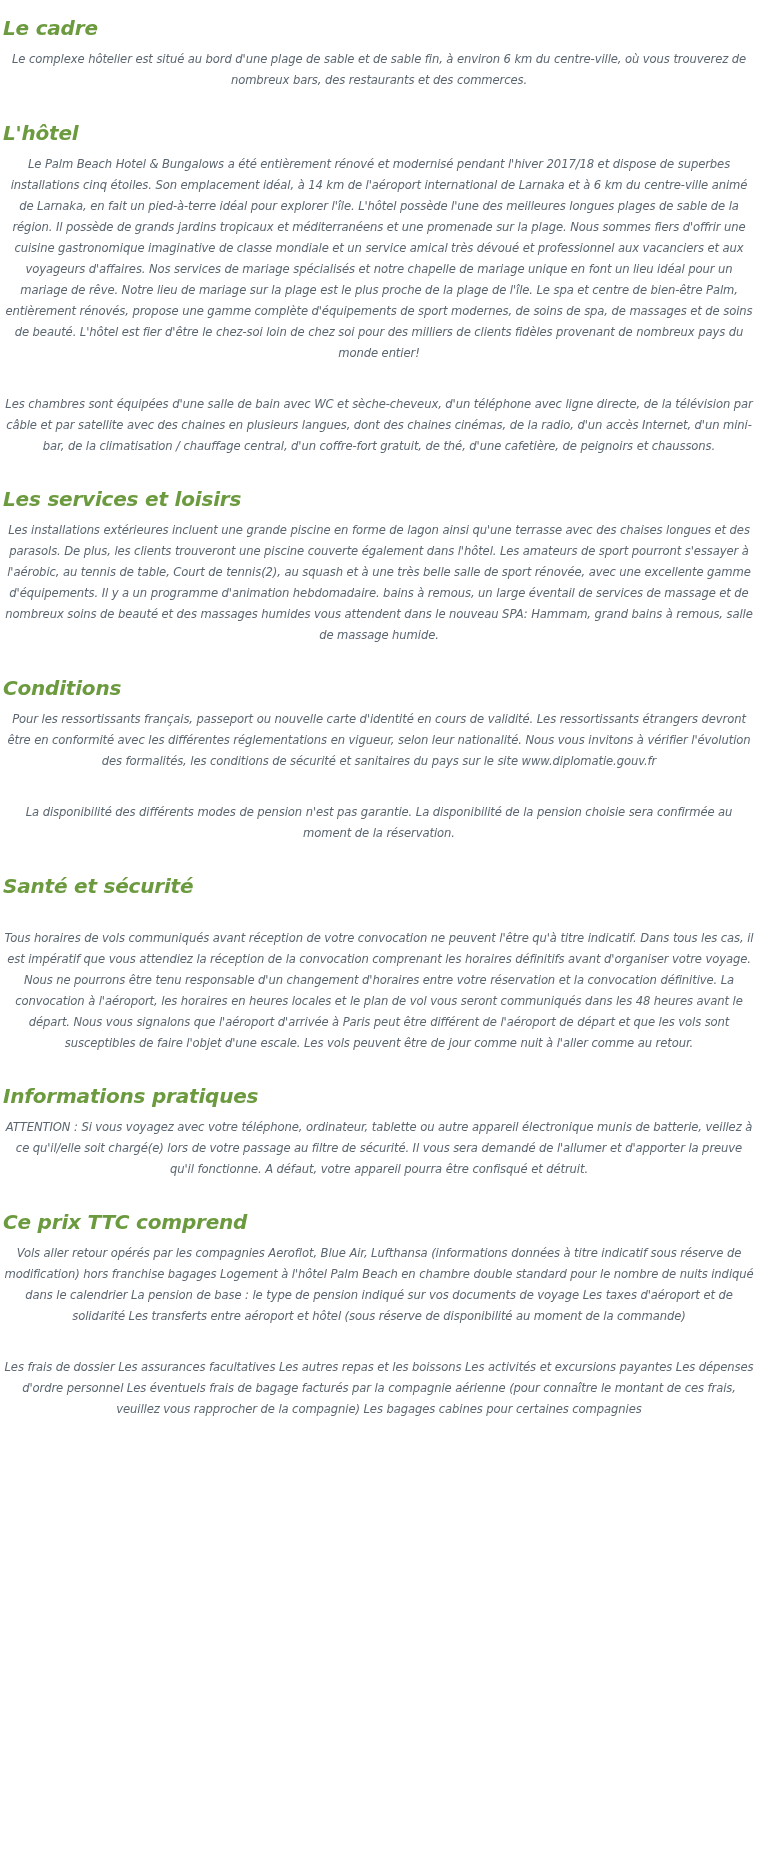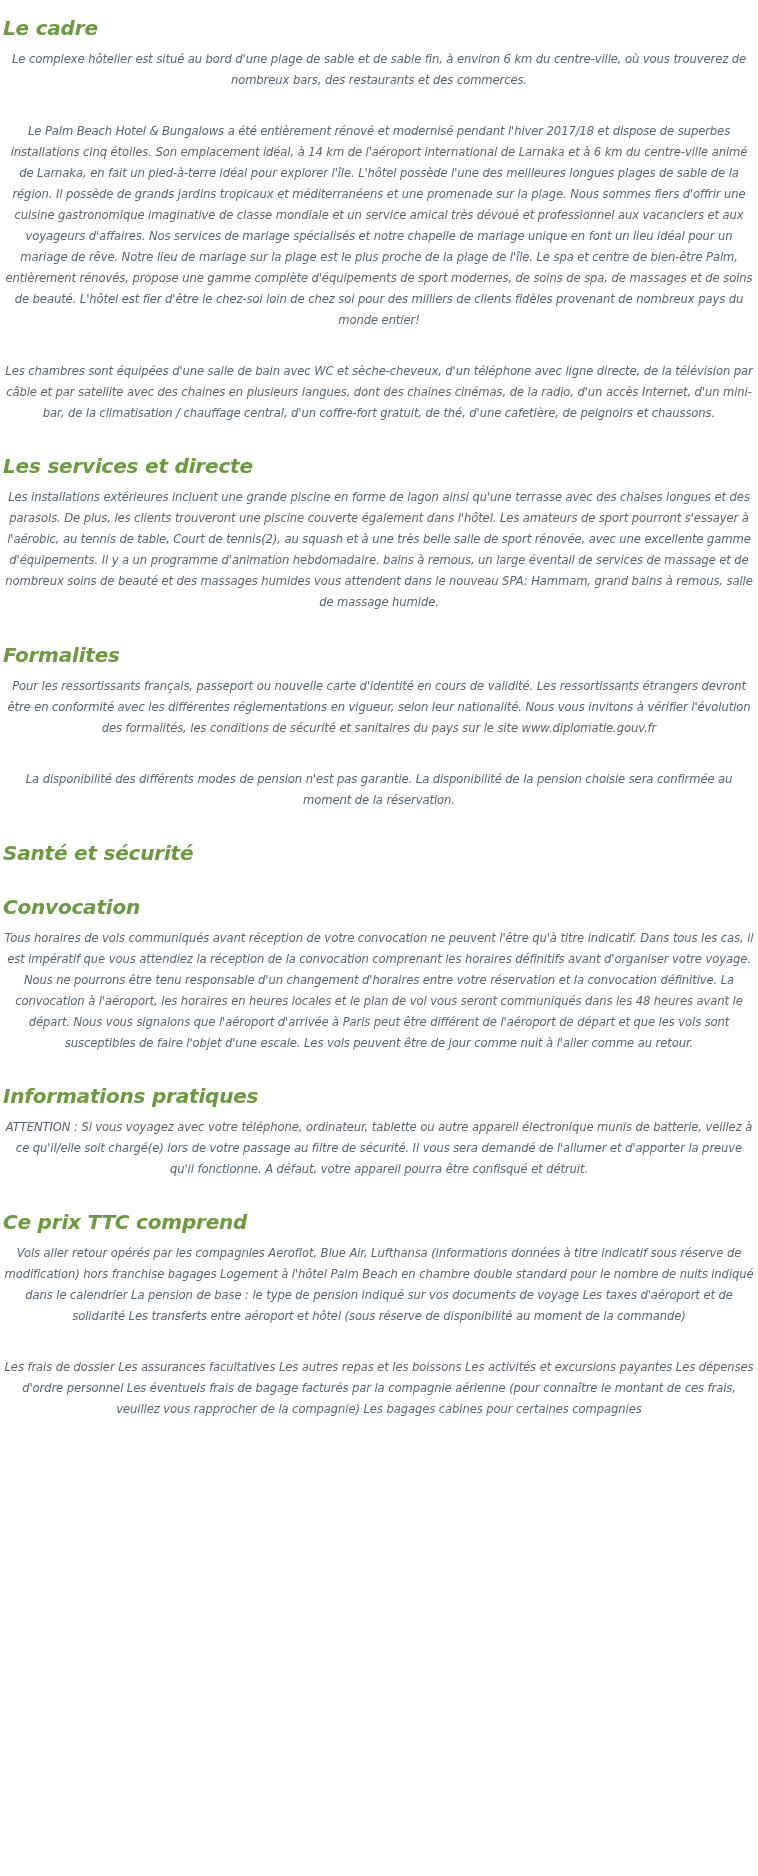--- a/index.html
+++ b/index.html
@@ -51,47 +51,47 @@
 <body>
 
 <div class="page">
 
   <div class="section first-section">
     <h2 class="heading">Le cadre</h2>
     <p class="body-text">Le complexe hôtelier est situé au bord d'une plage de sable et de sable fin, à environ 6 km du centre-ville, où vous trouverez de nombreux bars, des restaurants et des commerces.</p>
   </div>
 
   <div class="section">
+    <h2 class="heading">L'hôtel</h2>
     <p class="body-text">Le Palm Beach Hotel &amp; Bungalows a été entièrement rénové et modernisé pendant l'hiver 2017/18 et dispose de superbes installations cinq étoiles. Son emplacement idéal, à 14 km de l'aéroport international de Larnaka et à 6 km du centre-ville animé de Larnaka, en fait un pied-à-terre idéal pour explorer l'île. L'hôtel possède l'une des meilleures longues plages de sable de la région. Il possède de grands jardins tropicaux et méditerranéens et une promenade sur la plage. Nous sommes fiers d'offrir une cuisine gastronomique imaginative de classe mondiale et un service amical très dévoué et professionnel aux vacanciers et aux voyageurs d'affaires. Nos services de mariage spécialisés et notre chapelle de mariage unique en font un lieu idéal pour un mariage de rêve. Notre lieu de mariage sur la plage est le plus proche de la plage de l'île. Le spa et centre de bien-être Palm, entièrement rénovés, propose une gamme complète d'équipements de sport modernes, de soins de spa, de massages et de soins de beauté. L'hôtel est fier d'être le chez-soi loin de chez soi pour des milliers de clients fidèles provenant de nombreux pays du monde entier!</p>
   </div>
 
   <div class="section">
     <p class="body-text">Les chambres sont équipées d'une salle de bain avec WC et sèche-cheveux, d'un téléphone avec ligne directe, de la télévision par câble et par satellite avec des chaines en plusieurs langues, dont des chaines cinémas, de la radio, d'un accès Internet, d'un mini-bar, de la climatisation / chauffage central, d'un coffre-fort gratuit, de thé, d'une cafetière, de peignoirs et chaussons.</p>
   </div>
 
   <div class="section">
-    <h2 class="heading">Les services et directe</h2>
+    <h2 class="heading">Les services et loisirs</h2>
     <p class="body-text">Les installations extérieures incluent une grande piscine en forme de lagon ainsi qu'une terrasse avec des chaises longues et des parasols. De plus, les clients trouveront une piscine couverte également dans l'hôtel. Les amateurs de sport pourront s'essayer à l'aérobic, au tennis de table, Court de tennis(2), au squash et à une très belle salle de sport rénovée, avec une excellente gamme d'équipements. Il y a un programme d'animation hebdomadaire. bains à remous, un large éventail de services de massage et de nombreux soins de beauté et des massages humides vous attendent dans le nouveau SPA: Hammam, grand bains à remous, salle de massage humide.</p>
   </div>
 
   <div class="section">
-    <h2 class="heading">Formalites</h2>
+    <h2 class="heading">Conditions</h2>
     <p class="body-text">Pour les ressortissants français, passeport ou nouvelle carte d'identité en cours de validité. Les ressortissants étrangers devront être en conformité avec les différentes réglementations en vigueur, selon leur nationalité. Nous vous invitons à vérifier l'évolution des formalités, les conditions de sécurité et sanitaires du pays sur le site www.diplomatie.gouv.fr</p>
   </div>
 
   <div class="section">
     <p class="body-text">La disponibilité des différents modes de pension n'est pas garantie. La disponibilité de la pension choisie sera confirmée au moment de la réservation.</p>
   </div>
 
   <div class="section">
     <h2 class="heading">Santé et sécurité</h2>
   </div>
 
   <div class="section">
-    <h2 class="heading">Convocation</h2>
     <p class="body-text">Tous horaires de vols communiqués avant réception de votre convocation ne peuvent l'être qu'à titre indicatif. Dans tous les cas, il est impératif que vous attendiez la réception de la convocation comprenant les horaires définitifs avant d'organiser votre voyage. Nous ne pourrons être tenu responsable d'un changement d'horaires entre votre réservation et la convocation définitive. La convocation à l'aéroport, les horaires en heures locales et le plan de vol vous seront communiqués dans les 48 heures avant le départ. Nous vous signalons que l'aéroport d'arrivée à Paris peut être différent de l'aéroport de départ et que les vols sont susceptibles de faire l'objet d'une escale. Les vols peuvent être de jour comme nuit à l'aller comme au retour.</p>
   </div>
 
   <div class="section">
     <h2 class="heading">Informations pratiques</h2>
     <p class="body-text">ATTENTION : Si vous voyagez avec votre téléphone, ordinateur, tablette ou autre appareil électronique munis de batterie, veillez à ce qu'il/elle soit chargé(e) lors de votre passage au filtre de sécurité. Il vous sera demandé de l'allumer et d'apporter la preuve qu'il fonctionne. A défaut, votre appareil pourra être confisqué et détruit.</p>
   </div>
 
   <div class="section">
     <h2 class="heading">Ce prix TTC comprend</h2>

